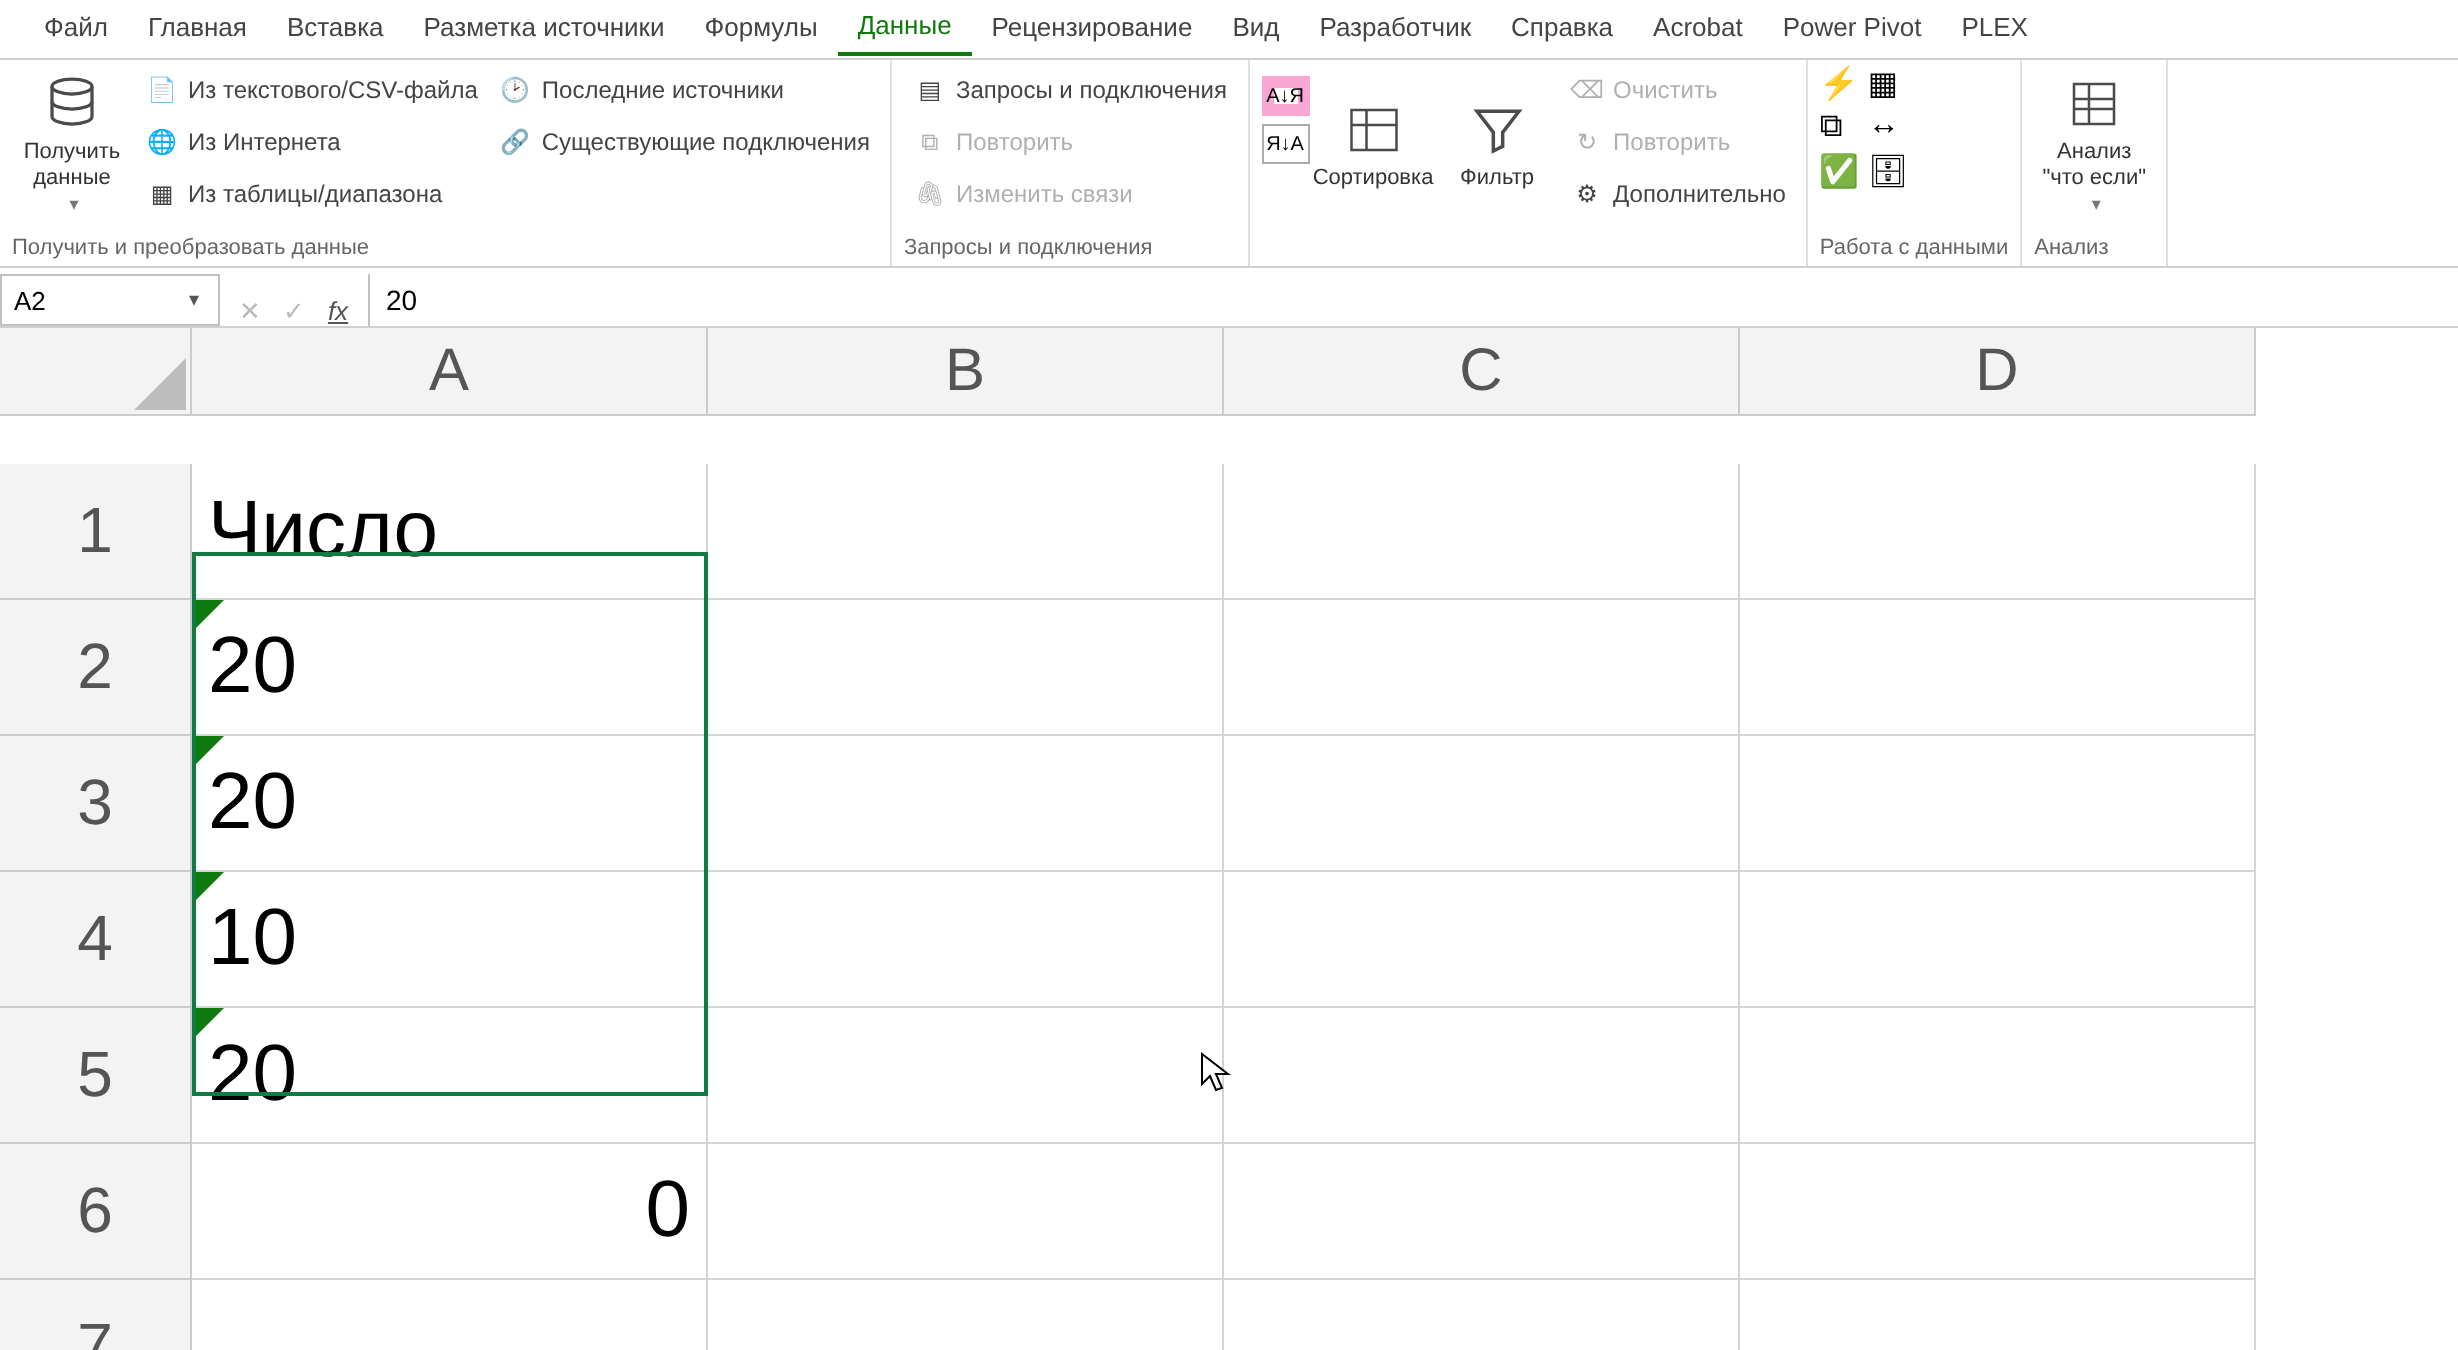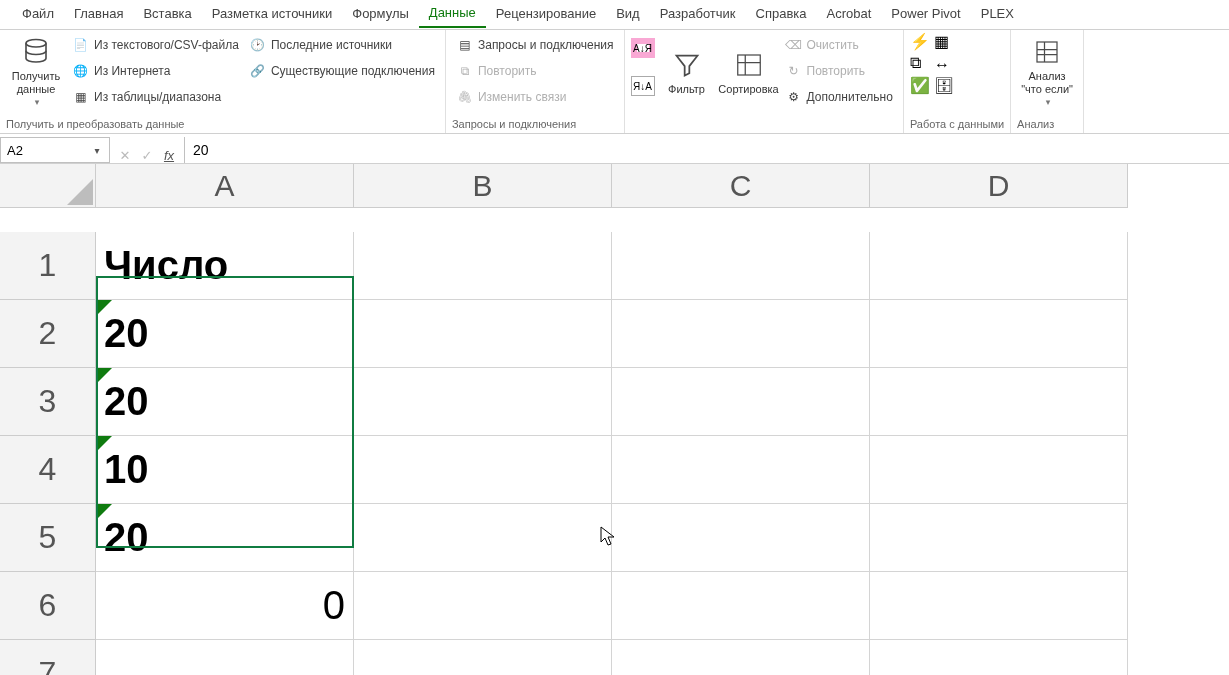--- a/index.html
+++ b/index.html
@@ -33,21 +33,21 @@
   .fx-label { font-style:italic; color:#555;text-decoration:underline; }
   .formula-input { flex:1; border:left; padding:0 8px; height:26px; border:none; border-left:1px solid #c0c0c0; font-size:14px; outline:none; }
 
   
   .sheet { display:grid; grid-template-columns: 96px 258px 258px 258px 258px; grid-auto-rows: 68px; }
   .corner { background:#f3f3f3; border-right:1px solid #ccc; border-bottom:1px solid #ccc; position:relative; height:44px; }
   .corner::after { content:""; position:absolute; right:2px; bottom:2px; border-left:26px solid transparent; border-bottom:26px solid #bdbdbd; }
   .colhdr { height:44px; background:#f3f3f3; border-right:1px solid #ccc; border-bottom:1px solid #ccc; display:flex; align-items:center; justify-content:center; font-size:30px; color:#555; }
   .rowhdr { background:#f3f3f3; border-right:1px solid #ccc; border-bottom:1px solid #ccc; display:flex; align-items:center; justify-content:center; font-size:32px; color:#555; }
   .cell { border-right:1px solid #d4d4d4; border-bottom:1px solid #d4d4d4; display:flex; align-items:center; padding:0 8px; font-size:40px; color:#000; position:relative; background:#fff; }
-  .cell.left { justify-content:flex-start;font-weight:bold; }
+  .cell.left { justify-content:flex-start; }
   .cell.right { justify-content:flex-end; }
   .err-tri::before { content:""; position:absolute; top:0; left:0; border-top:16px solid #0f7b0f; border-right:16px solid transparent; }
   .sel-outline { position:absolute; pointer-events:none; border:2px solid #107c41; }
 
   .cursor-ptr { position:absolute; font-size:20px; color:#000; pointer-events:none; }
 </style>
 </head>
 <body>
 
 <div class="tabs">
@@ -125,38 +125,38 @@
           </div>
       </div>
     </div>
     <div class="group-label">Запросы и подключения</div>
   </div>
 
   <div class="group">
     <div class="group-content">
       <div class="stack" style="justify-content:center;gap:4px;padding-top:6px;">
         <span class="si" style="width:24px;height:20px;border:6px solid #f9a8d4;font-size:10px;display:flex;align-items:center;justify-content:center;">A↓Я</span>
-        <span class="si" style="width:24px;height:20px;border:1px solid #aaa;font-size:10px;display:flex;align-items:center;justify-content:center;margin-top:14px;">Я↓A</span>
-      </div>
-      <div class="bigbtn">
-        <span class="icon-slot">
-          <svg width="28" height="28" viewBox="0 0 24 24">
-              <path d="M3 4h18l-7 9v6l-4 2v-8z" fill="none" stroke="#4b4b4b" stroke-width="1.5"></path>
-            </svg>
-        </span>
-        <span>Фильтр</span>
+        <span class="si" style="width:24px;height:20px;border:1px solid #aaa;font-size:10px;display:flex;align-items:center;justify-content:center;">Я↓A</span>
       </div>
       <div class="bigbtn">
         <span class="icon-slot">
           <svg width="30" height="30" viewBox="0 0 24 24">
               <rect x="3" y="4" width="18" height="16" fill="none" stroke="#4b4b4b"></rect>
               <path d="M3 10h18M9 4v16" stroke="#4b4b4b"></path>
             </svg>
         </span>
         <span>Сортировка</span>
+      </div>
+      <div class="bigbtn">
+        <span class="icon-slot">
+          <svg width="28" height="28" viewBox="0 0 24 24">
+              <path d="M3 4h18l-7 9v6l-4 2v-8z" fill="none" stroke="#4b4b4b" stroke-width="1.5"></path>
+            </svg>
+        </span>
+        <span>Фильтр</span>
       </div>
       <div class="stack">
         <div class="smallbtn disabled">
             <span class="si">⌫</span>
             <span>Очистить</span>
           </div>
         <div class="smallbtn disabled">
             <span class="si">↻</span>
             <span>Повторить</span>
           </div>

